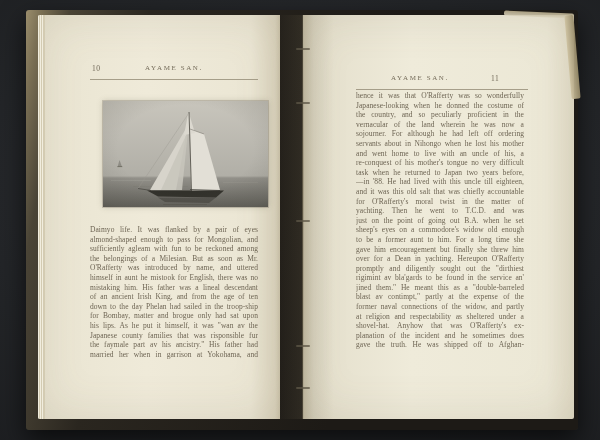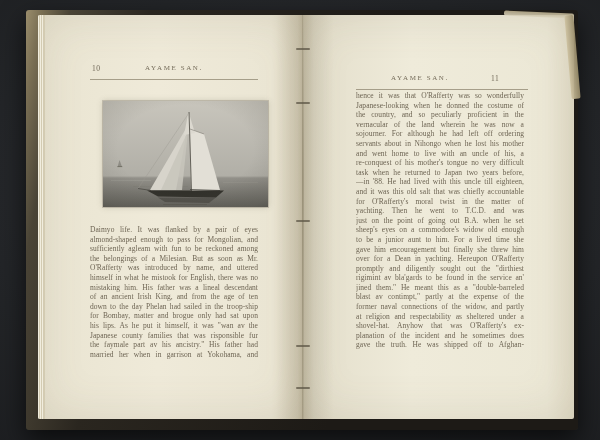--- a/index.html
+++ b/index.html
@@ -4,21 +4,21 @@
 <style>
   html,body{margin:0;padding:0;background:#101113;}
   .stage{position:relative;width:600px;height:440px;overflow:hidden;
     background:radial-gradient(120% 100% at 50% 42%, #2c2e32 0%, #232528 45%, #17181a 100%);
     font-family:"Liberation Serif","DejaVu Serif",serif;}
   .cover{position:absolute;left:26px;top:10px;width:552px;height:420px;border-radius:3px;
     background:linear-gradient(100deg,#9a8d6c 0%,#7a6f54 2.5%,#4a4436 7%,#2a261f 20%,#1d1a16 60%);
     box-shadow:0 10px 26px rgba(0,0,0,.65);}
   .pages{position:absolute;left:38px;top:15px;width:536px;height:404px;border-radius:2px;}
   .page{position:absolute;top:0;height:404px;box-shadow:inset 0 0 46px rgba(118,106,78,.16);}
-  .left-page{left:0;width:265px;
+  .left-page{left:0;width:242px;
     background:linear-gradient(to right,#e9e4d1 0%,#efead9 45%,#ebe6d4 88%,#dcd5bf 98%,#cfc7ae 100%);
     border-radius:2px 0 0 2px;}
   .right-page{left:265px;width:271px;
     background:linear-gradient(to right,#d5ceb7 0%,#e4dfcc 4%,#efebda 40%,#ece8d6 90%,#e3ddc8 100%);
     border-radius:0 2px 2px 0;}
   .edge-stack{position:absolute;left:0;top:0;width:7px;height:404px;border-radius:2px 0 0 2px;
     background:repeating-linear-gradient(to right,#f1edde 0 1px,#d3cbb2 1px 2.2px);}
   .gutter-line{position:absolute;left:264px;top:0;width:2px;height:404px;
     background:linear-gradient(to bottom,rgba(128,119,95,.25),rgba(128,119,95,.55) 40%,rgba(128,119,95,.35));}
   .gutter-shade-l{position:absolute;left:238px;top:0;width:27px;height:404px;
@@ -104,21 +104,21 @@
         </svg>
       </div>
 
       <div class="body-text" style="left:52px;top:210px;width:168px;">
 
       <div class="line">Daimyo life.  It was flanked by a pair of eyes</div>
           <div class="line">almond-shaped enough to pass for Mongolian, and</div>
           <div class="line">sufficiently agleam with fun to be reckoned among</div>
           <div class="line">the belongings of a Milesian.  But as soon as Mr.</div>
           <div class="line">O'Rafferty was introduced by name, and uttered</div>
-          <div class="line">himself in what he mistook for English, there was no</div>
+          <div class="line">himself in aunt he mistook for English, there was no</div>
           <div class="line">mistaking him.  His father was a lineal descendant</div>
           <div class="line">of an ancient Irish King, and from the age of ten</div>
           <div class="line">down to the day Phelan had sailed in the troop-ship</div>
           <div class="line">for Bombay, matter and brogue only had sat upon</div>
           <div class="line">his lips.  As he put it himself, it was "wan av the</div>
           <div class="line">Japanese county families that was risponsible fur</div>
           <div class="line">the faymale part av his ancistry."  His father had</div>
           <div class="line">married her when in garrison at Yokohama, and</div>
         </div>
     </div>
@@ -140,21 +140,21 @@
           <div class="line">servants about in Nihongo when he lost his mother</div>
           <div class="line">and went home to live with an uncle of his, a</div>
           <div class="line">re-conquest of his mother's tongue no very difficult</div>
           <div class="line">task when he returned to Japan two years before,</div>
           <div class="line">—in '88.  He had lived with this uncle till eighteen,</div>
           <div class="line">and it was this old salt that was chiefly accountable</div>
           <div class="line">for O'Rafferty's moral twist in the matter of</div>
           <div class="line">yachting.  Then he went to T.C.D. and was</div>
           <div class="line">just on the point of going out B.A. when he set</div>
           <div class="line">sheep's eyes on a commodore's widow old enough</div>
-          <div class="line">to be a junior aunt to him.  For a lived time she</div>
+          <div class="line">to be a former aunt to him.  For a long time she</div>
           <div class="line">gave him encouragement but finally she threw him</div>
           <div class="line">over for a Dean in yachting.  Hereupon O'Rafferty</div>
           <div class="line">promptly and diligently sought out the "dirthiest</div>
           <div class="line">rigimint av bla'gards to be found in the service an'</div>
           <div class="line">jined them."  He meant this as a "double-barreled</div>
           <div class="line">blast av contimpt," partly at the expense of the</div>
           <div class="line">former naval connections of the widow, and partly</div>
           <div class="line">at religion and respectability as sheltered under a</div>
           <div class="line">shovel-hat.  Anyhow that was O'Rafferty's ex-</div>
           <div class="line">planation of the incident and he sometimes does</div>

